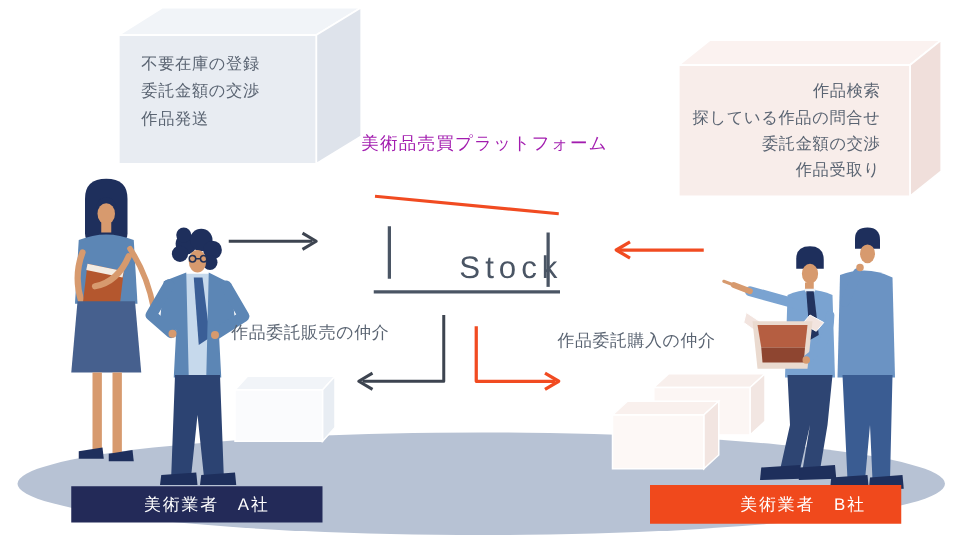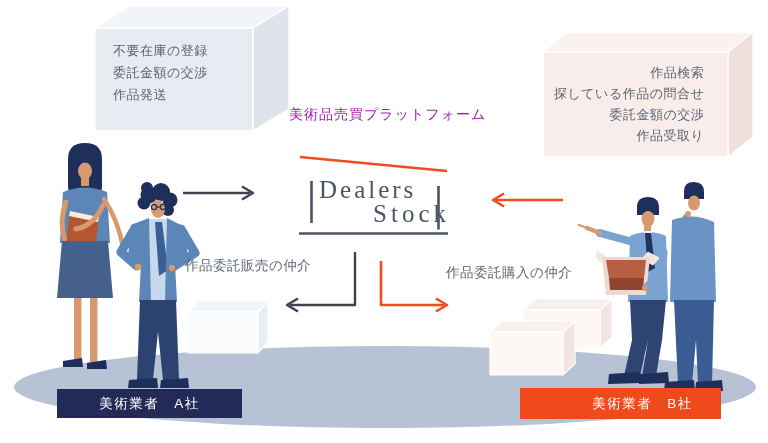--- a/index.html
+++ b/index.html
@@ -1,21 +1,21 @@
 <!DOCTYPE html>
 <html><head>
 <meta charset="utf-8">
 <style>
   html,body{margin:0;padding:0;background:#ffffff;}
   .stage{
     position:relative;width:768px;height:443px;background:#ffffff;overflow:hidden;
     font-family:"Liberation Sans","DejaVu Sans",sans-serif;
   }
   .stage svg.scene{position:absolute;left:0;top:0;}
-  .abs{position:absolute;font-family:Liberation Serif, serif;}
+  .abs{position:absolute;}
   .cube-text{color:#5A6472;font-size:13px;letter-spacing:0.5px;}
   .cube-text .line{white-space:nowrap;}
   .seller-list .line{line-height:22px;}
   .buyer-list .line{line-height:21px;}
   .platform-title{color:#a21caf;font-size:14px;letter-spacing:1px;white-space:nowrap;}
   .flow-label{color:#5A6472;font-size:13.5px;letter-spacing:0.5px;white-space:nowrap;}
   .logo-word{color:#4A5564;font-size:25px;letter-spacing:3px;white-space:nowrap;}
   .logo-word.stock{letter-spacing:4px;text-align:right;}
   .badge{
     position:absolute;color:#ffffff;font-size:13.5px;letter-spacing:1.5px;
@@ -179,22 +179,21 @@
 
   <div class="abs cube-text buyer-list" style="left:554px;top:62px;text-align:right;">
     <div class="line">作品検索</div>
     <div class="line">探している作品の問合せ</div>
     <div class="line">委託金額の交渉</div>
     <div class="line">作品受取り</div>
   </div>
 
   <div class="abs platform-title" style="left:289px;top:106px;">美術品売買プラットフォーム</div>
 
-  <div class="abs logo-word" style="left:319px;top:176px;">Dealers</div>
   <div class="abs logo-word stock" style="left:311px;top:200px;width:119px;padding-left:20px;">Stock</div>
 
   <div class="abs flow-label" style="left:185px;top:257px;">作品委託販売の仲介</div>
   <div class="abs flow-label" style="left:446px;top:264px;">作品委託購入の仲介</div>
 
-  <div class="badge badge-a" style="left:57px;top:389px;width:185px;height:29px;">美術業者　A社</div>
+  <div class="badge badge-a" style="left:57px;top:389px;width:185px;height:29px;padding-left:16px;">美術業者　A社</div>
   <div class="badge badge-b" style="left:520px;top:388px;width:157px;height:31px;padding-left:44px;">美術業者　B社</div>
 
 </div>
 
 </body></html>

